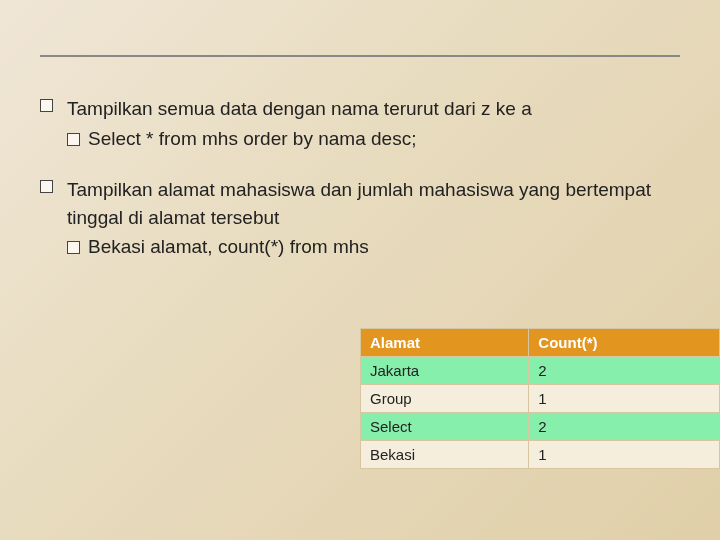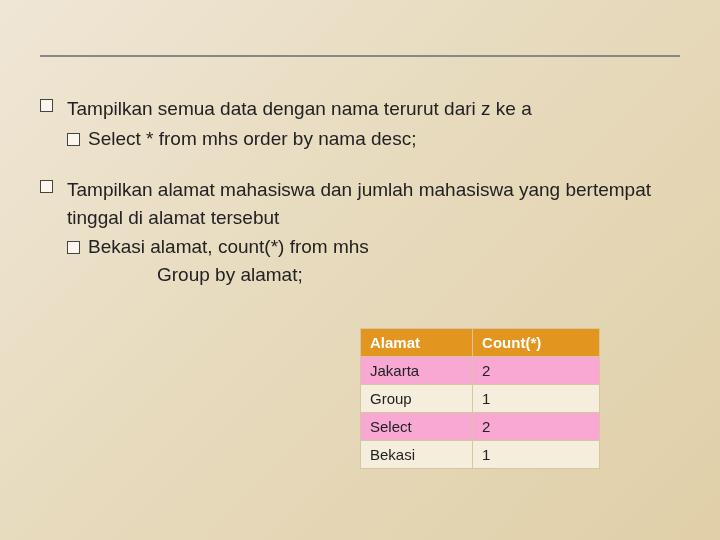--- a/index.html
+++ b/index.html
@@ -43,35 +43,35 @@
       top: 1px;
       margin-right: 8px;
     }
     .item-body { line-height: 1.45; }
     .sub { margin-top: 2px; }
     .sub-indent { margin-left: 90px; }
     .table-wrap {
       position: absolute;
       left: 360px;
       top: 328px;
-      width: 240px;
+      width: 360px;
     }
     table { border-collapse: collapse; width: 100%; font-size: 15px; }
     th {
       background: #e2951f;
       color: #fff;
       font-weight: bold;
       text-align: left;
       padding: 5px 9px;
       border: 1px solid #d8c6a0;
     }
     td {
       padding: 5px 9px;
       border: 1px solid #d8c6a0;
-      background: #f9a8d4;
+      background: #86efac;
     }
     tr:nth-child(odd) td { background: #f5eedd; }
   </style>
 </head>
 <body>
 
 <div class="top-rule"></div>
 
 <div class="item-outer">
   <span class="box"></span>
@@ -83,21 +83,20 @@
   </div>
 </div>
 
 <div class="item-outer">
   <span class="box"></span>
   <div class="item-body">
     <div>Tampilkan alamat mahasiswa dan jumlah mahasiswa yang bertempat tinggal di alamat tersebut</div>
     <div class="sub">
       <span class="box-inline"></span><span>Bekasi alamat, count(*) from mhs</span>
     </div>
-    <div class="sub-indent">Group by alamat;</div>
   </div>
 </div>
 
 <div class="table-wrap">
   <table>
     <tbody>
         <tr>
       <th>Alamat</th>
       <th>Count(*)</th>
     </tr>

